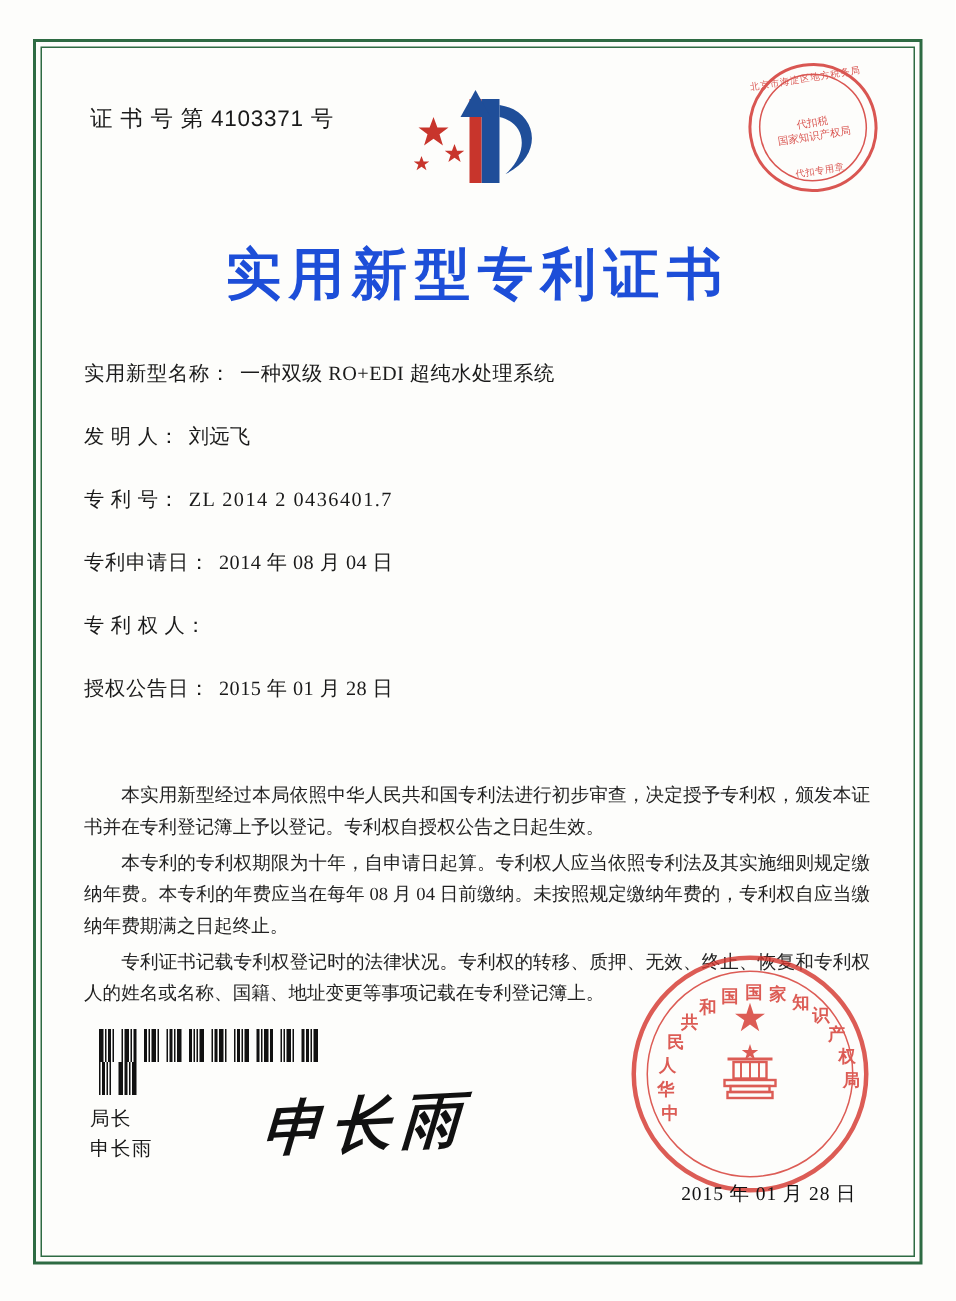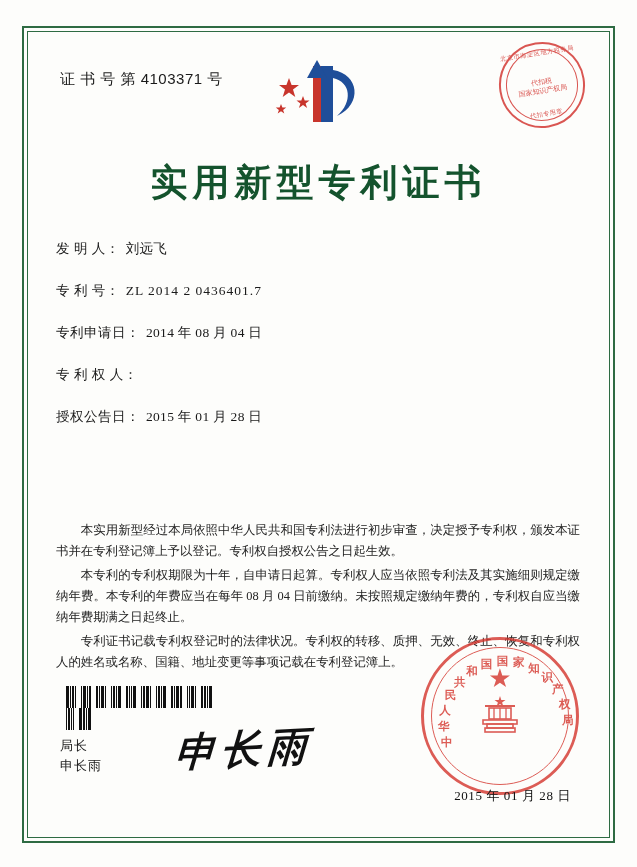--- a/index.html
+++ b/index.html
@@ -112,21 +112,21 @@
   .title {
     position: absolute;
     left: 0;
     top: 158px;
     width: 637px;
     text-align: center;
     font-size: 37px;
     font-weight: bold;
     letter-spacing: 5px;
     font-family: "Liberation Serif", serif;
-    color: #14532d;
+    color: #1d4ed8;
   }
 
   
   .fields {
     position: absolute;
     left: 56px;
     top: 240px;
     width: 520px;
     font-size: 13.5px;
   }
@@ -301,20 +301,24 @@
     <div class="mid-text">
       <div>代扣税</div>
       <div>国家知识产权局</div>
     </div>
     <div class="bot-text">代扣专用章</div>
   </div>
 
   <div class="title">实用新型专利证书</div>
 
   <div class="fields">
+    <div class="field-row">
+      <span class="field-label">实用新型名称：</span>
+      <span class="field-value">一种双级 RO+EDI 超纯水处理系统</span>
+    </div>
     <div class="field-row">
       <span class="field-label">发  明  人：</span>
       <span class="field-value">刘远飞</span>
     </div>
     <div class="field-row mono">
       <span class="field-label">专  利  号：</span>
       <span class="field-value">ZL 2014 2 0436401.7</span>
     </div>
     <div class="field-row">
       <span class="field-label">专利申请日：</span>

